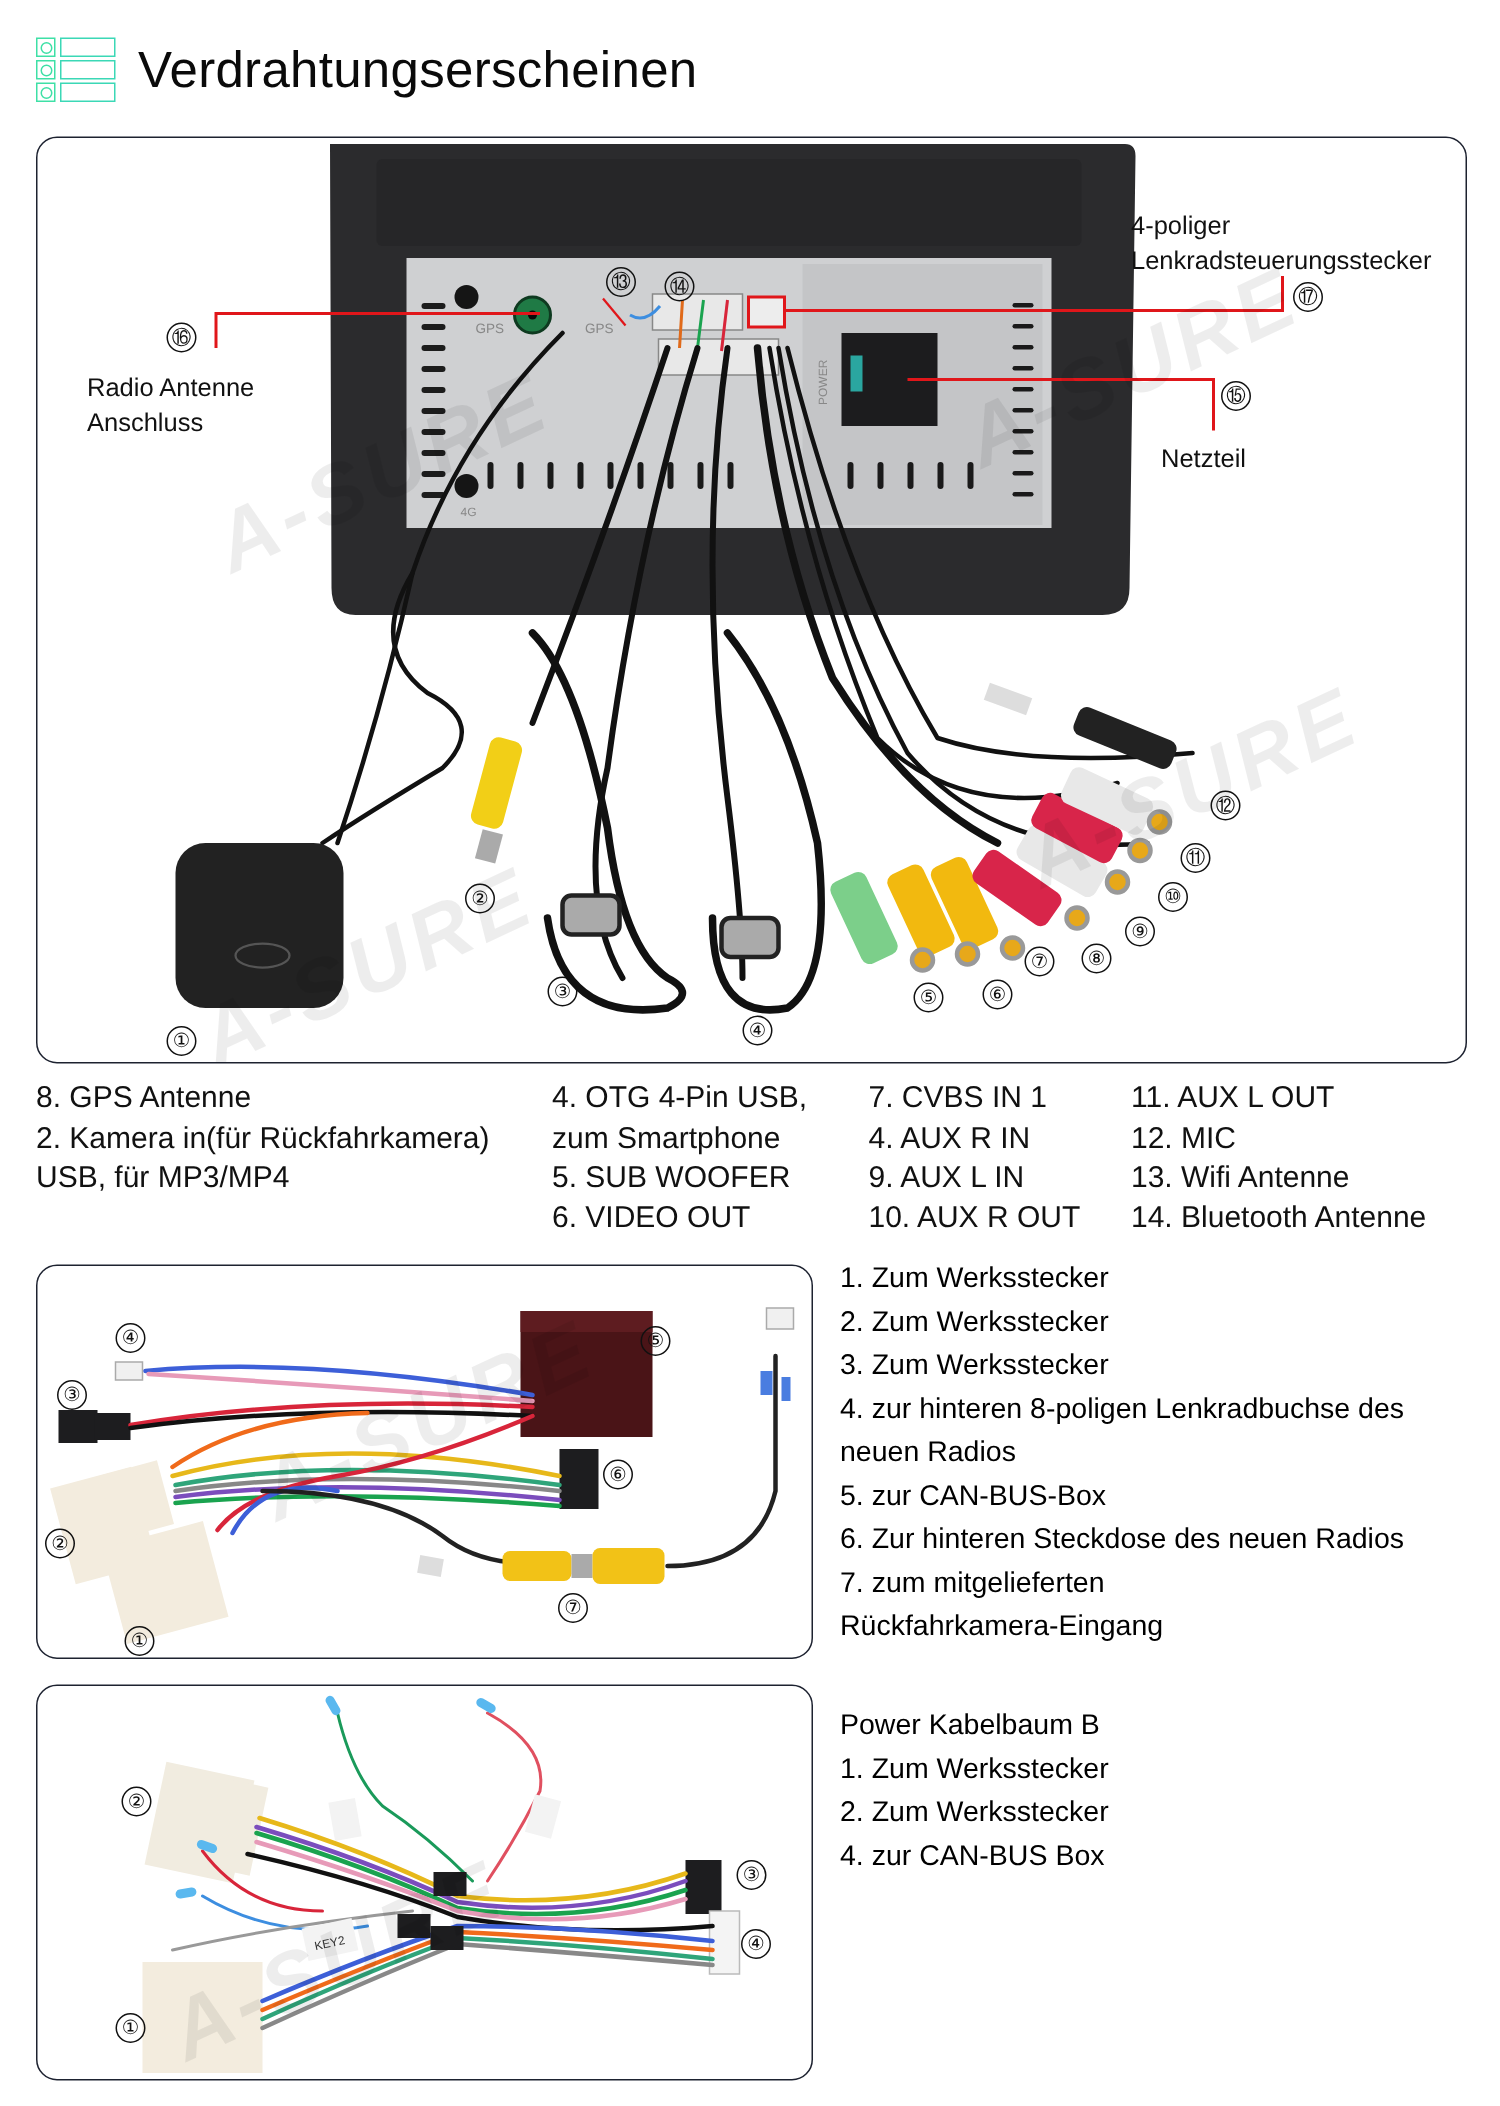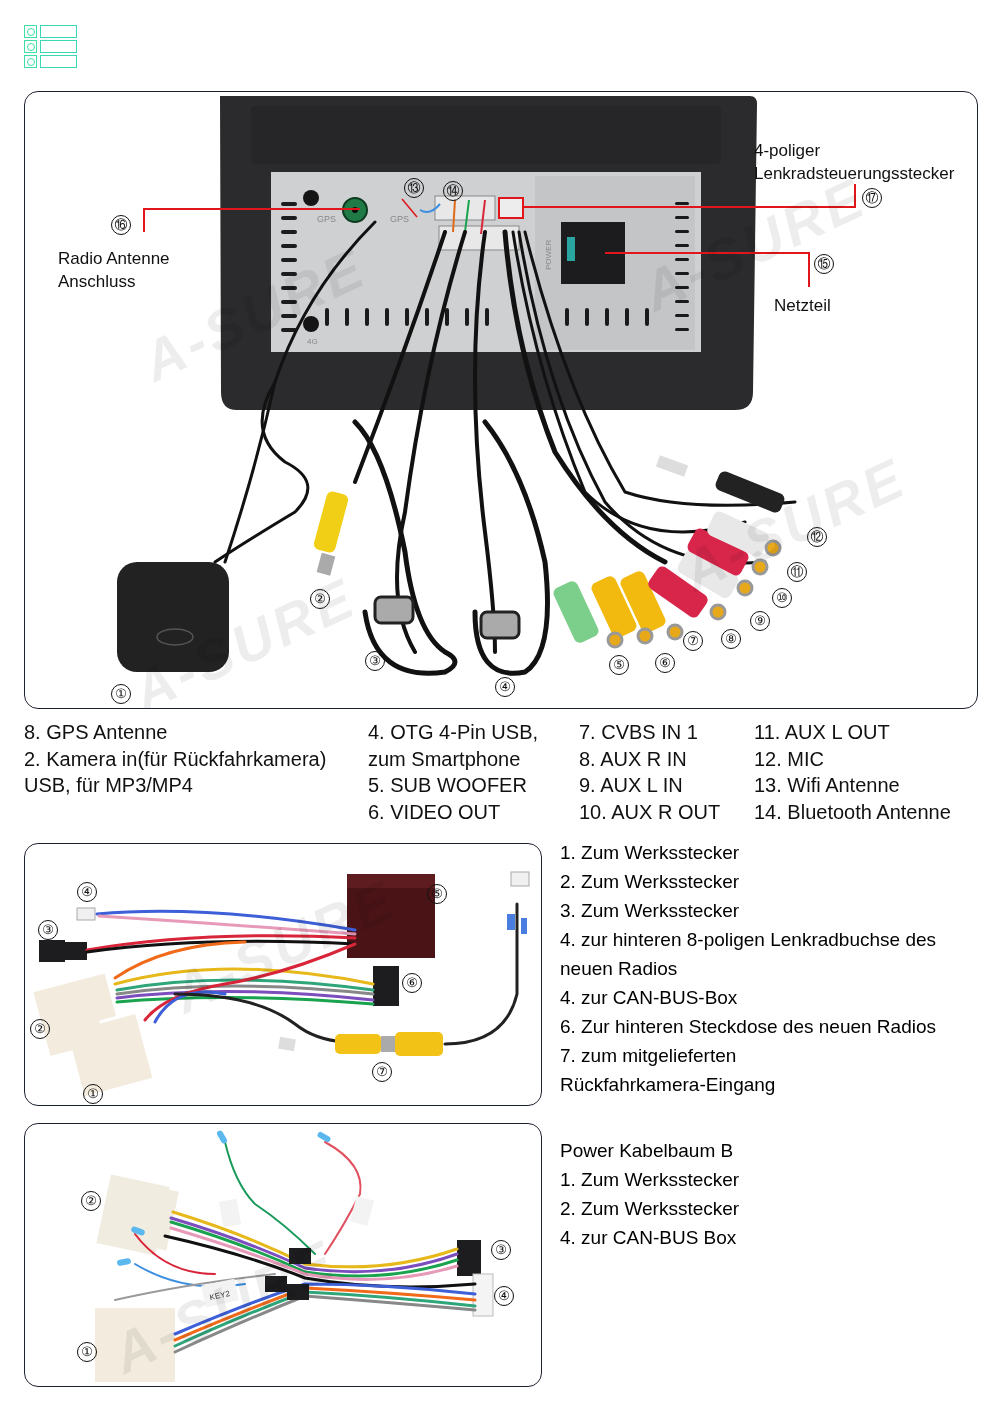--- a/index.html
+++ b/index.html
@@ -44,20 +44,21 @@
       </div>
     <div class="row" style="top:15px">
         <div class="sq"></div>
         <div class="bar"></div>
       </div>
     <div class="row" style="top:30px">
         <div class="sq"></div>
         <div class="bar"></div>
       </div>
   </div>
+  <h1 class="header-title">Verdrahtungserscheinen</h1>
 </div>
 
 <div class="panel panel-main">
   <svg width="954" height="618" viewBox="0 0 954 618">
 
     <path d="M195 4 L725 4 Q732 4 732 12 L728 300 Q728 318 710 318 L212 318 Q196 318 196 300 Z" fill="#2b2b2d"></path>
     <rect x="226" y="14" width="470" height="58" fill="#262628" rx="4"></rect>
 
     <rect x="246" y="80" width="430" height="180" fill="#cfd0d2"></rect>
     <rect x="510" y="84" width="160" height="174" fill="#c4c5c7"></rect>
@@ -302,21 +303,21 @@
     <div>USB, für MP3/MP4</div>
   </div>
   <div class="legend-col" style="left:344px;">
     <div>4. OTG 4-Pin USB,</div>
     <div>zum Smartphone</div>
     <div>5. SUB WOOFER</div>
     <div>6. VIDEO OUT</div>
   </div>
   <div class="legend-col" style="left:555px;">
     <div>7. CVBS IN 1</div>
-    <div>8. AUX R IN</div>
+    <div>4. AUX R IN</div>
     <div>9. AUX L IN</div>
     <div>10. AUX R OUT</div>
   </div>
   <div class="legend-col" style="left:730px;">
     <div>11. AUX L OUT</div>
     <div>12. MIC</div>
     <div>13. Wifi Antenne</div>
     <div>14. Bluetooth Antenne</div>
   </div>
 </div>
@@ -375,21 +376,21 @@
   <div class="num-circle" style="left:377px; top:129px;">⑥</div>
   <div class="num-circle" style="left:347px; top:218px;">⑦</div>
 </div>
 
 <div class="desc" style="top:838px;">
   <div>1. Zum Werksstecker</div>
   <div>2. Zum Werksstecker</div>
   <div>3. Zum Werksstecker</div>
   <div>4. zur hinteren 8-poligen Lenkradbuchse des</div>
   <div>neuen Radios</div>
-  <div>4. zur CAN-BUS-Box</div>
+  <div>5. zur CAN-BUS-Box</div>
   <div>6. Zur hinteren Steckdose des neuen Radios</div>
   <div>7. zum mitgelieferten</div>
   <div>Rückfahrkamera-Eingang</div>
 </div>
 
 <div class="panel panel-b">
   <svg width="518" height="264" viewBox="0 0 518 264">
 
     <rect x="78" y="56" width="60" height="70" fill="#f1ece0" transform="rotate(12 108 91)"></rect>
     <rect x="118" y="64" width="30" height="60" fill="#f1ece0" transform="rotate(12 133 94)"></rect>

